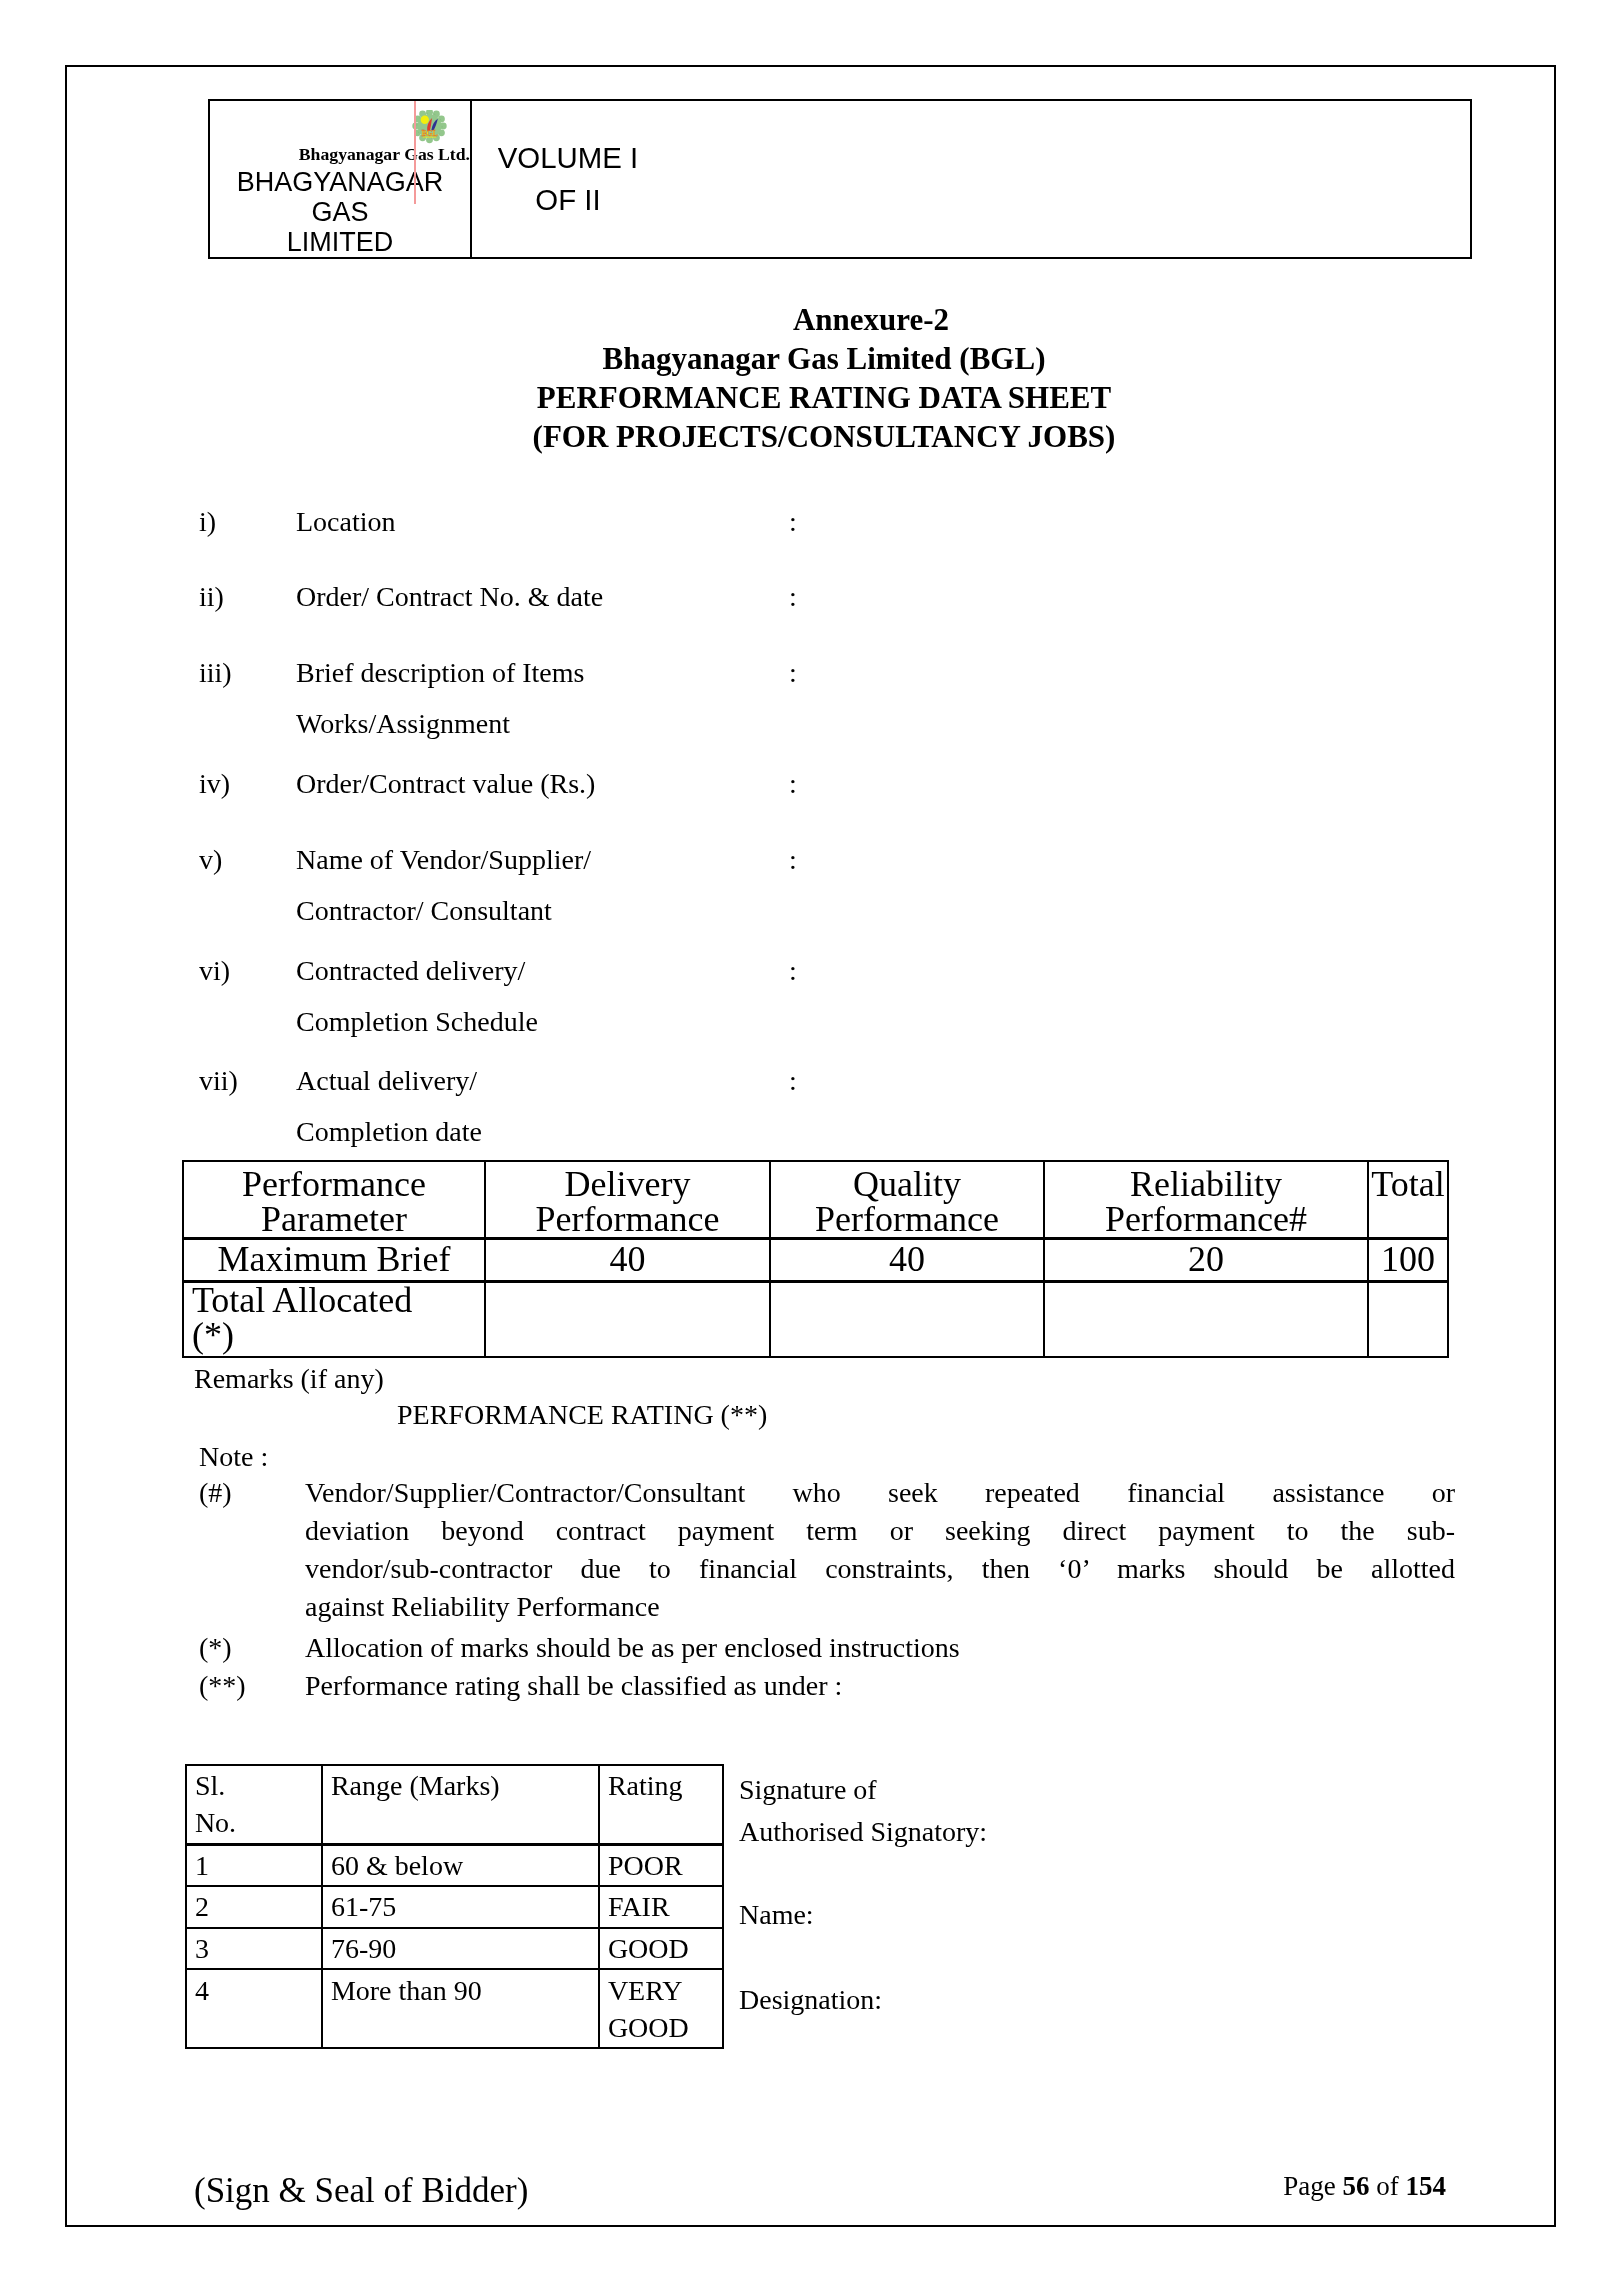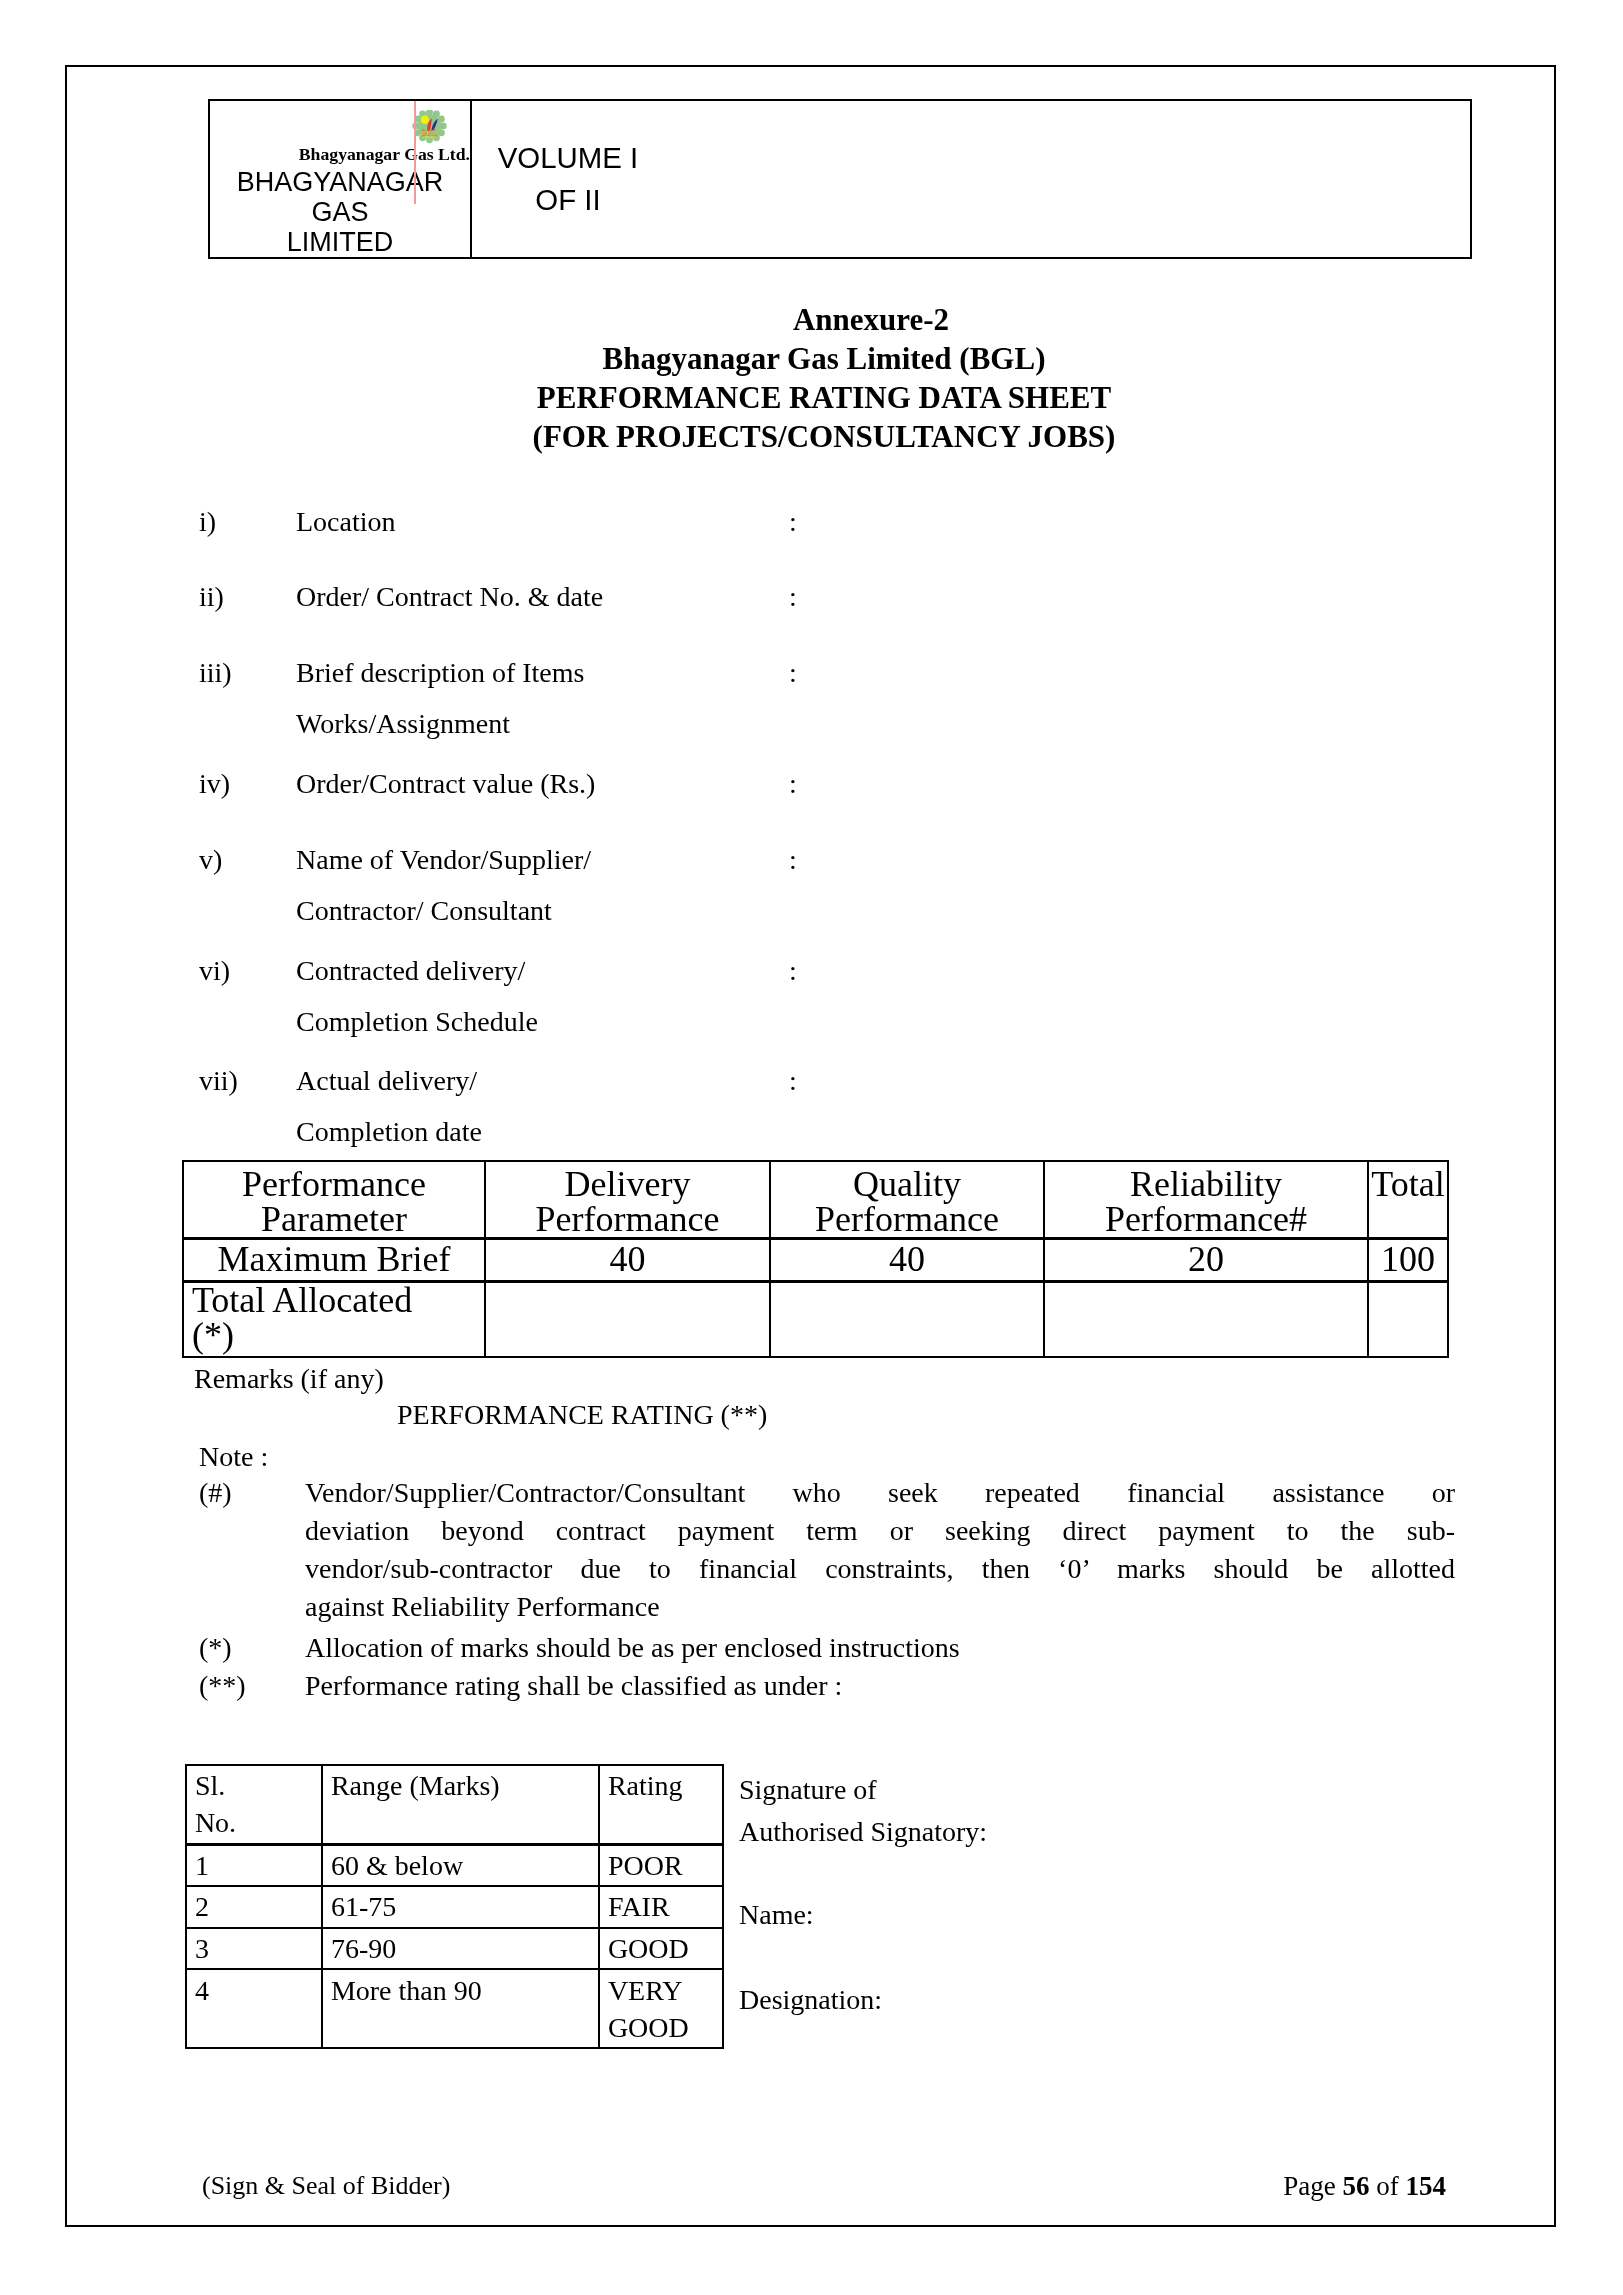--- a/index.html
+++ b/index.html
@@ -61,21 +61,21 @@
   
   .rate { left:185px; top:1764px; width:537px; font-size:28px; }
   .rate td { border:2.6px solid #000; vertical-align:top; text-align:left;
              padding:1.3px 2.6px 1.3px 7.9px; line-height:37px; }
   .rate tr.h td { height:77px; border-bottom:3.3px solid #000; }
   .rate tr.r1 td,.rate tr.r2 td,.rate tr.r3 td { height:39px; }
   .rate tr.r4 td { height:79px; }
 
   .sig { left:739px; font-size:28px; line-height:42px; }
 
-  .footer-left  { left:194px; top:2171px; font-size:26px;margin-left:8px; }
+  .footer-left  { left:194px; top:2171px; font-size:35px; }
   .footer-right { right:177px; top:2171px; font-size:27px; white-space:pre; }
   .b { font-weight:bold; }
 </style>
 </head>
 <body>
 
 <div class="abs frame"></div>
 
 <div class="abs hdr">
   <div class="hdr-cell logo-cell">

